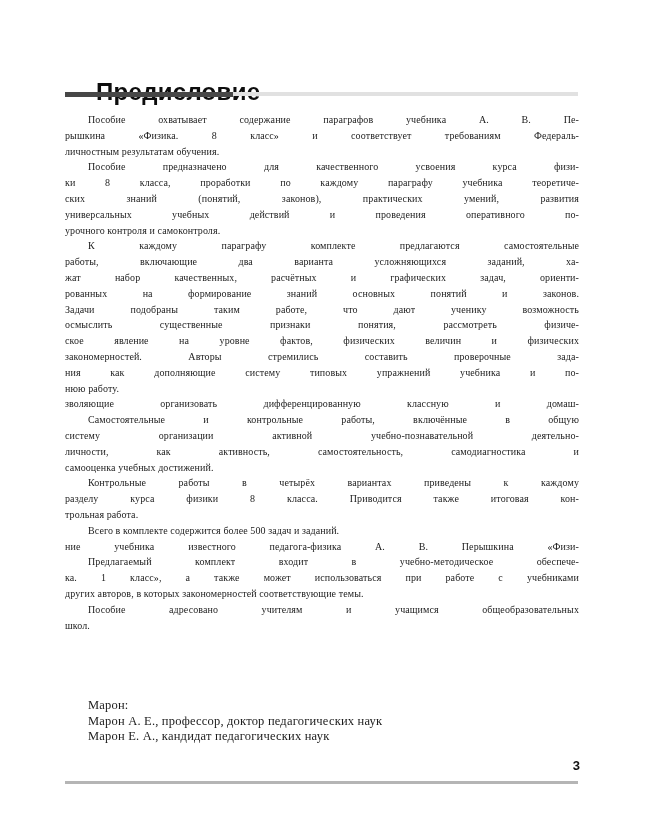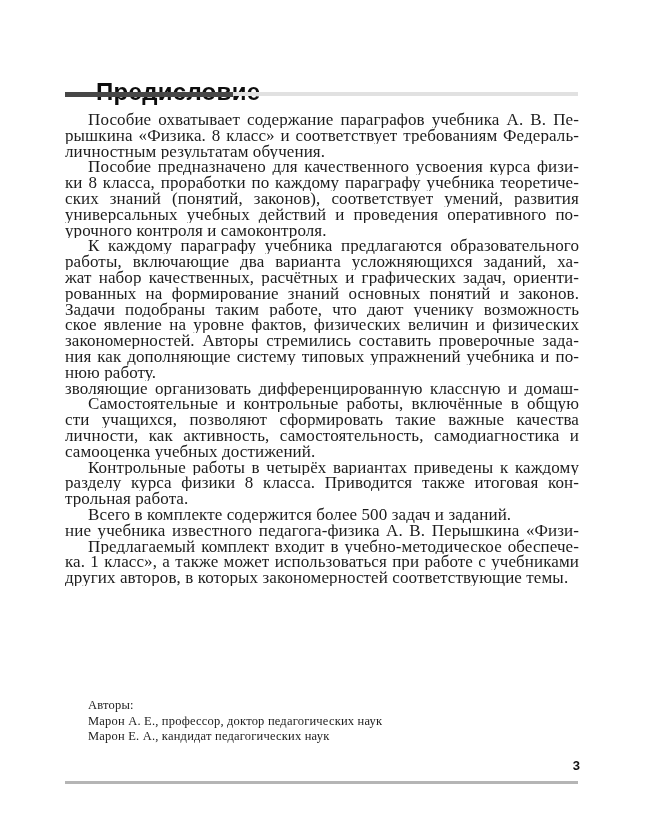--- a/index.html
+++ b/index.html
@@ -30,21 +30,21 @@
   .rule-light {
     position:absolute;
     left:233px; top:92px;
     width:345px; height:4px;
     background:#e1e1e1;
   }
   .bodytext {
     position:absolute;
     left:65px; top:112px;
     width:514px;
-    font-size:17px;
+    font-size:10px;
     line-height:15.8px;
     color:#1c1c1c;
     letter-spacing:0.1px;
   }
   .para { margin:0; }
   .line {
     text-align:justify;
     text-align-last:justify;
     height:15.8px;
     overflow:hidden;
@@ -92,60 +92,65 @@
 
   <div class="bodytext">
       <div class="para">
         <div class="line first">Пособие охватывает содержание параграфов учебника А. В. Пе-</div>
         <div class="line">рышкина «Физика. 8 класс» и соответствует требованиям Федераль-</div>
         <div class="line last">личностным результатам обучения.</div>
       </div>
       <div class="para">
         <div class="line first">Пособие предназначено для качественного усвоения курса физи-</div>
         <div class="line">ки 8 класса, проработки по каждому параграфу учебника теоретиче-</div>
-        <div class="line">ских знаний (понятий, законов), соответствует умений, развития</div>
+        <div class="line">ских знаний (понятий, законов), практических умений, развития</div>
         <div class="line">универсальных учебных действий и проведения оперативного по-</div>
         <div class="line last">урочного контроля и самоконтроля.</div>
       </div>
       <div class="para">
-        <div class="line first">К каждому параграфу учебника предлагаются образовательного</div>
+        <div class="line first">К каждому параграфу комплекте предлагаются самостоятельные</div>
         <div class="line">работы, включающие два варианта усложняющихся заданий, ха-</div>
         <div class="line">жат набор качественных, расчётных и графических задач, ориенти-</div>
         <div class="line">рованных на формирование знаний основных понятий и законов.</div>
         <div class="line">Задачи подобраны таким работе, что дают ученику возможность</div>
+        <div class="line">осмыслить существенные признаки понятия, рассмотреть физиче-</div>
         <div class="line">ское явление на уровне фактов, физических величин и физических</div>
         <div class="line">закономерностей. Авторы стремились составить проверочные зада-</div>
         <div class="line">ния как дополняющие систему типовых упражнений учебника и по-</div>
         <div class="line last">нюю работу.</div>
         <div class="line">зволяющие организовать дифференцированную классную и домаш-</div>
       </div>
       <div class="para">
         <div class="line first">Самостоятельные и контрольные работы, включённые в общую</div>
-        <div class="line">сти учащихся, позволяют сформировать такие важные качества</div>
+        <div class="line">систему организации активной учебно-познавательной деятельно-</div>
         <div class="line">личности, как активность, самостоятельность, самодиагностика и</div>
         <div class="line last">самооценка учебных достижений.</div>
       </div>
       <div class="para">
         <div class="line first">Контрольные работы в четырёх вариантах приведены к каждому</div>
         <div class="line">разделу курса физики 8 класса. Приводится также итоговая кон-</div>
         <div class="line last">трольная работа.</div>
       </div>
       <div class="para">
         <div class="line first last">Всего в комплекте содержится более 500 задач и заданий.</div>
       </div>
       <div class="para">
         <div class="line">ние учебника известного педагога-физика А. В. Перышкина «Физи-</div>
         <div class="line first">Предлагаемый комплект входит в учебно-методическое обеспече-</div>
         <div class="line">ка. 1 класс», а также может использоваться при работе с учебниками</div>
         <div class="line last">других авторов, в которых закономерностей соответствующие темы.</div>
       </div>
+      <div class="para">
+        <div class="line first">Пособие адресовано учителям и учащимся общеобразовательных</div>
+        <div class="line last">школ.</div>
+      </div>
     </div>
 
   <div class="authors">
-    <div class="authors-heading">Авторы:</div>
+    <div class="authors-heading">Марон:</div>
   <div>Марон А. Е., профессор, доктор педагогических наук</div>
       <div>Марон Е. А., кандидат педагогических наук</div>
     </div>
 
   <div class="pagenum">3</div>
 
   <div class="rule-bottom"></div>
 
 </div>
 

